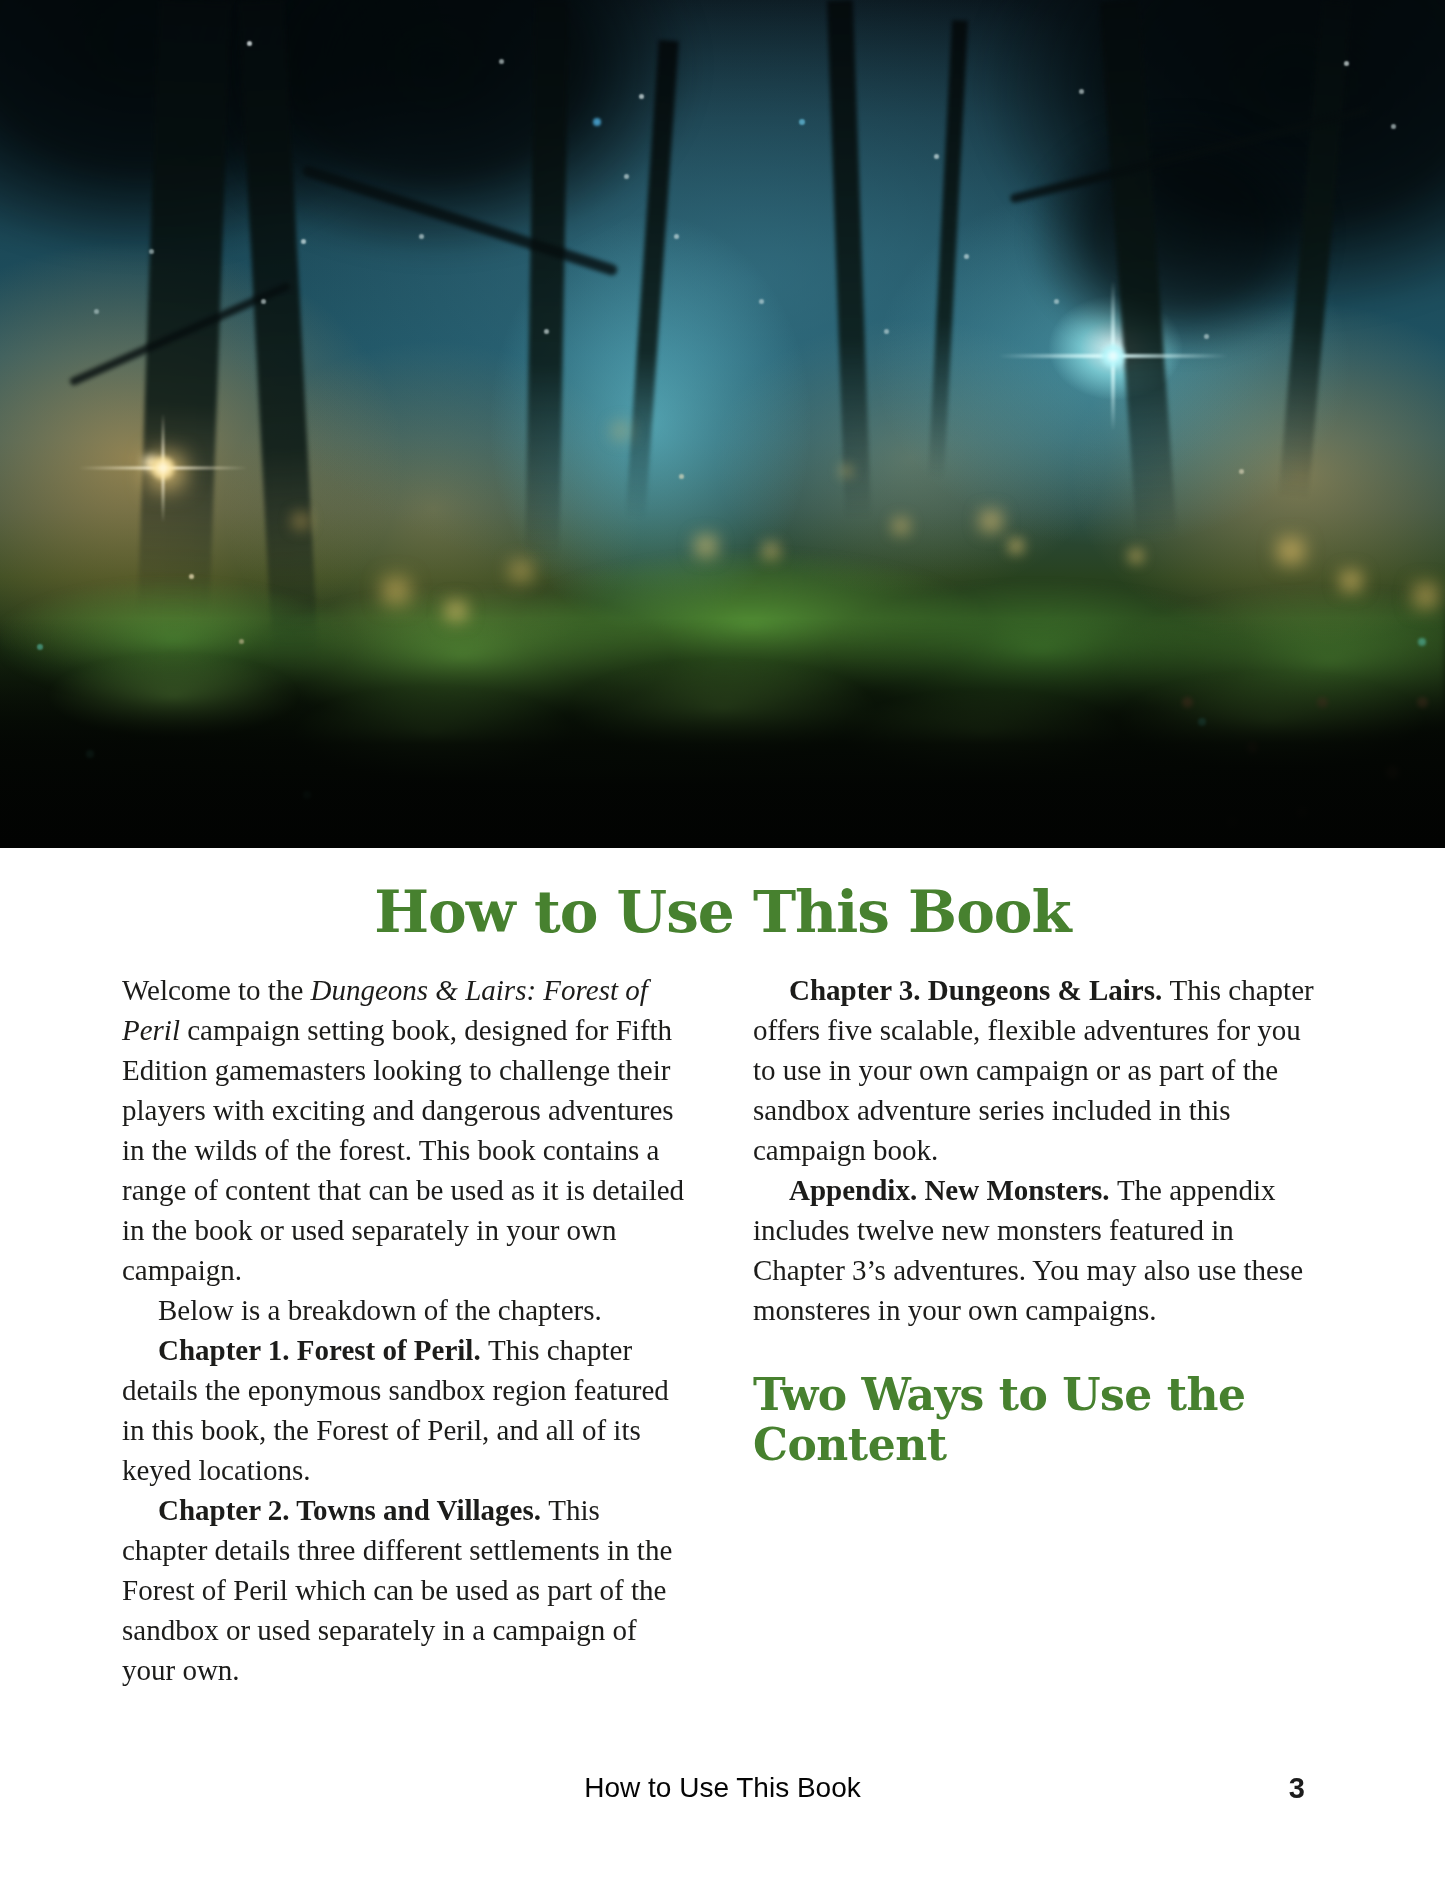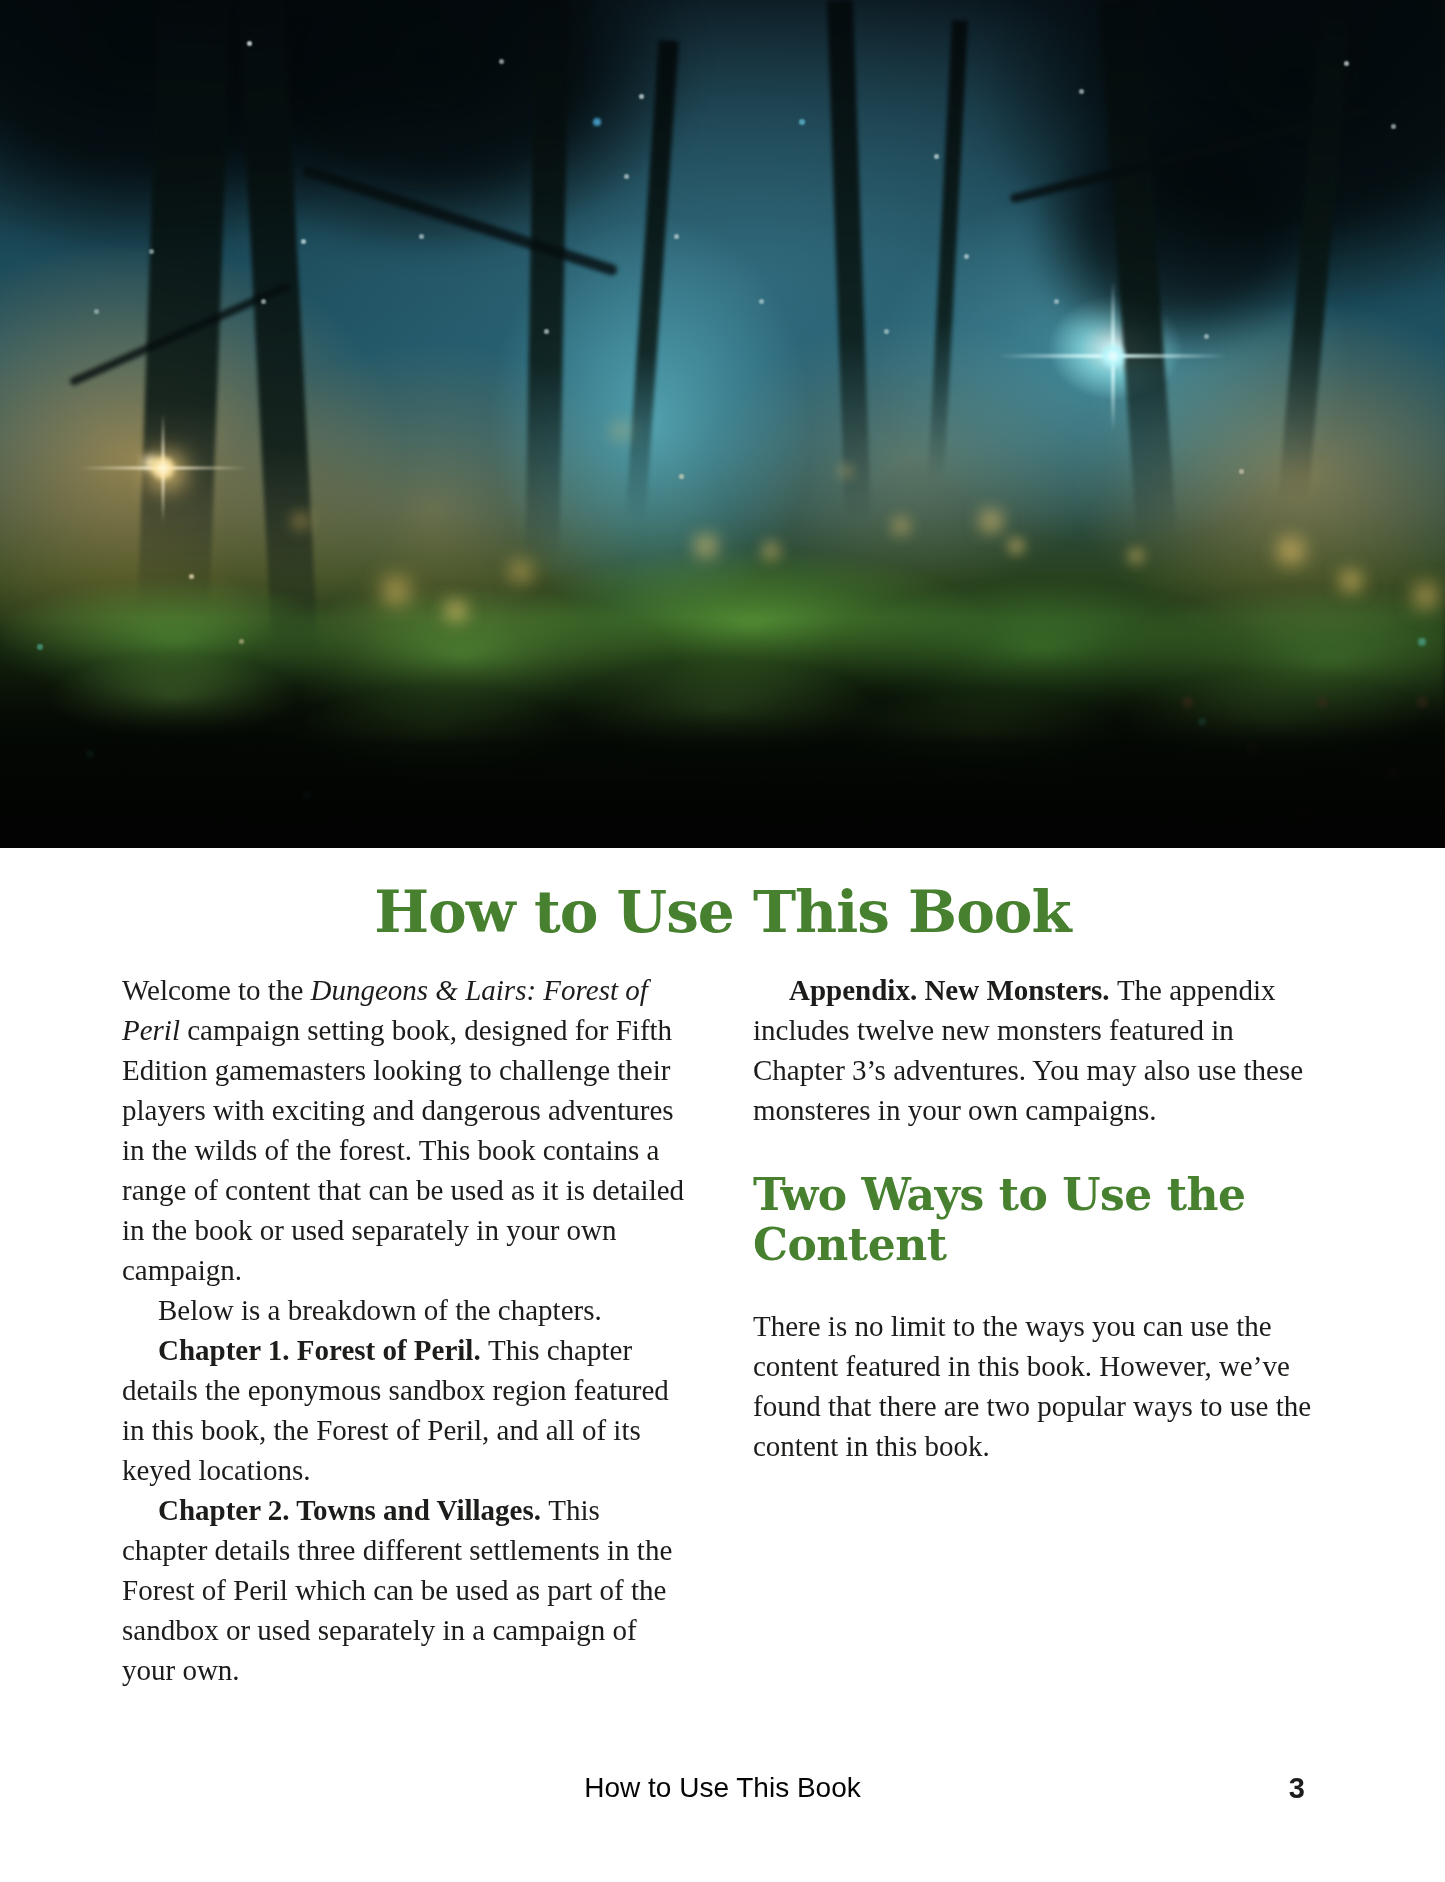--- a/index.html
+++ b/index.html
@@ -189,23 +189,23 @@
   <h1 class="page-title" style="color: rgb(71, 129, 47);">How to Use This Book</h1>
 
   <div class="content">
     <div class="column">
         <p class="para"><span class="seg-normal">Welcome to the </span><span class="seg-italic">Dungeons &amp; Lairs: Forest of Peril</span><span class="seg-normal"> campaign setting book, designed for Fifth Edition gamemasters looking to challenge their players with exciting and dangerous adventures in the wilds of the forest. This book contains a range of content that can be used as it is detailed in the book or used separately in your own campaign.</span></p>
         <p class="para indent"><span class="seg-normal">Below is a breakdown of the chapters.</span></p>
         <p class="para indent"><span class="seg-bold">Chapter 1. Forest of Peril. </span><span class="seg-normal">This chapter details the eponymous sandbox region featured in this book, the Forest of Peril, and all of its keyed locations.</span></p>
         <p class="para indent"><span class="seg-bold">Chapter 2. Towns and Villages. </span><span class="seg-normal">This chapter details three different settlements in the Forest of Peril which can be used as part of the sandbox or used separately in a campaign of your own.</span></p>
       </div>
     <div class="column">
+        <p class="para indent"><span class="seg-bold">Chapter 3. Dungeons &amp; Lairs. </span><span class="seg-normal">This chapter offers five scalable, flexible adventures for you to use in your own campaign or as part of the sandbox adventure series included in this campaign book.</span></p>
         <p class="para indent"><span class="seg-bold">Appendix. New Monsters. </span><span class="seg-normal">The appendix includes twelve new monsters featured in Chapter 3’s adventures. You may also use these monsteres in your own campaigns.</span></p>
         <h2 class="col-heading" style="color: rgb(71, 129, 47);">Two Ways to Use the Content</h2>
-        <p class="para"><span class="seg-normal">There is no limit to the ways you can use the content featured in this book. However, we’ve found that there are two popular ways to use the content in this book.</span></p>
       </div>
   </div>
 
   <div class="footer">
     <span class="footer-label">How to Use This Book</span>
     <span class="page-number">3</span>
   </div>
 
 </div>
 

